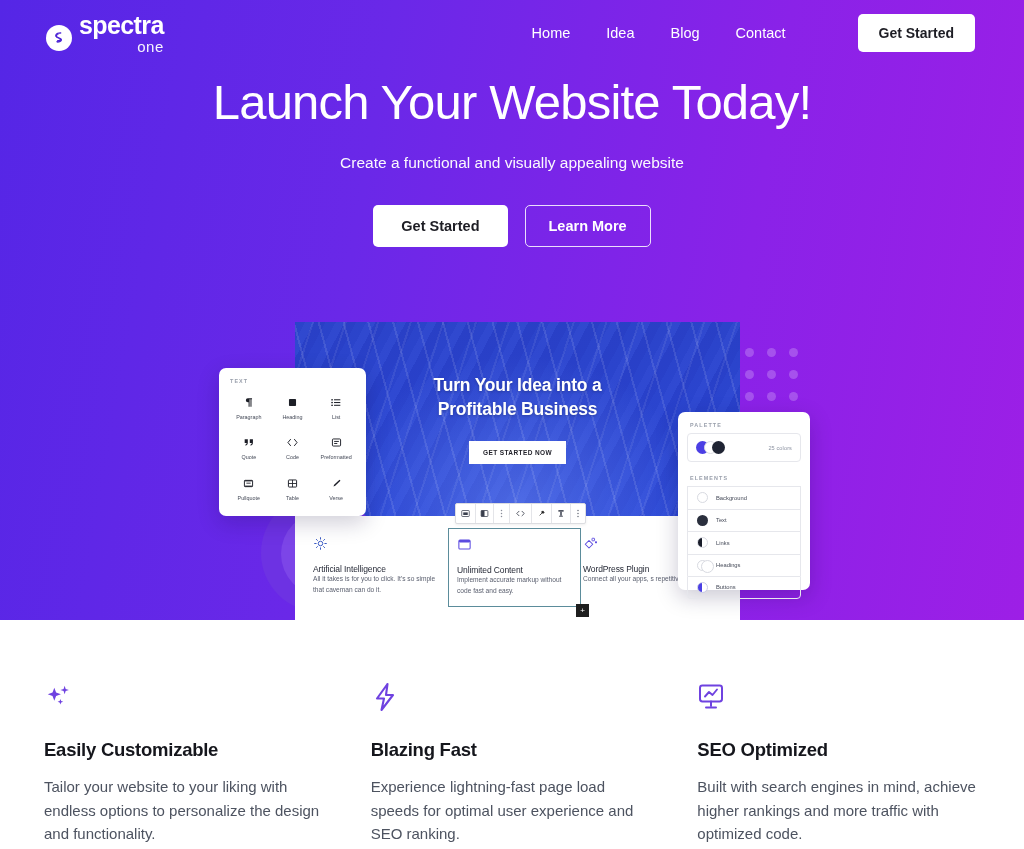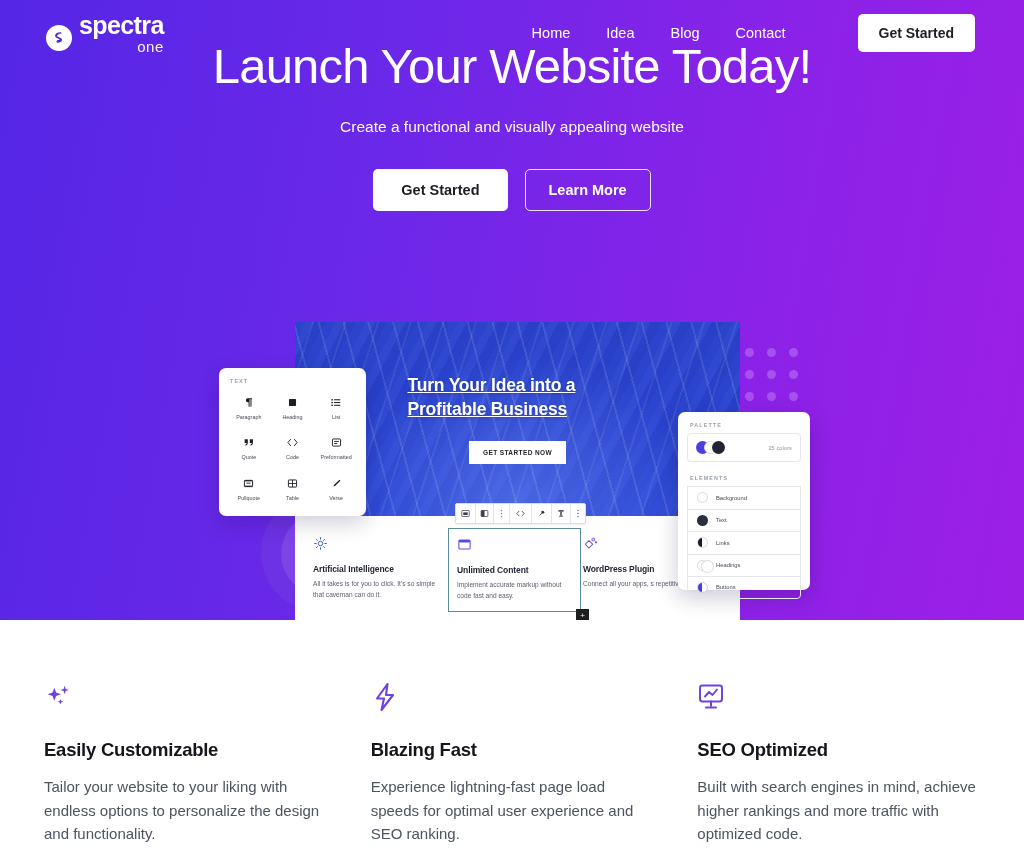--- a/index.html
+++ b/index.html
@@ -62,21 +62,21 @@
     margin-left: 36px;
     background: #ffffff; color: #1d1d24;
     font-size: 14px; font-weight: 600;
     border: none; border-radius: 5px;
     padding: 11px 21px;
     cursor: pointer; white-space: nowrap;
     font-family: "Liberation Sans", sans-serif;
   }
 
   
-  .hero-copy { position: relative; z-index: 20; text-align: center; padding-top: 38px; }
+  .hero-copy { position: relative; z-index: 20; text-align: center; padding-top: 74px; }
   .hero-title {
     color: #ffffff; font-size: 49px; font-weight: 400;
     letter-spacing: -0.8px; line-height: 1.15;
   }
   .hero-sub {
     color: #ffffff; font-size: 15.5px; font-weight: 400;
     margin-top: 24px; opacity: .97;
   }
   .hero-btns {
     margin-top: 33px;
@@ -132,24 +132,23 @@
   .mock-hero::before {
     content: ""; position: absolute; inset: 0;
     background:
       repeating-linear-gradient(75deg, rgba(255,255,255,.10) 0 2px, transparent 2px 24px),
       repeating-linear-gradient(-72deg, rgba(255,255,255,.07) 0 2px, transparent 2px 31px),
       radial-gradient(ellipse at 50% 95%, rgba(140,170,255,.35), transparent 58%);
   }
   .mock-hero-title {
     position: relative; z-index: 2;
     color: #ffffff; font-size: 17.5px; font-weight: 700;
-    line-height: 1.32; letter-spacing: -.2px;
+    text-align: center; line-height: 1.32; letter-spacing: -.2px;
     text-shadow: 0 1px 3px rgba(0,0,0,.25);
     width: 220px;
-    text-decoration: underline;
   }
   .mock-hero-btn {
     position: relative; z-index: 2;
     margin-top: 20px;
     background: #ffffff; color: #23232b;
     font-size: 6.5px; font-weight: 700; letter-spacing: .4px;
     border: none; padding: 8px 14px; cursor: pointer;
     font-family: "Liberation Sans", sans-serif;
   }
 
@@ -189,22 +188,22 @@
 
   .mock-cards { display: flex; gap: 10px; }
   .mcard { width: 133px; position: relative; }
   .mcard.sel {
     border: 1px solid #5b8c9b;
     padding: 8px 8px 10px 8px;
     margin: -8px -8px 0 -8px;
   }
   .mcard-icon { margin-bottom: 9px; }
   .mcard-title {
-    font-size: 8.5px; font-weight: 700; color: #1f2330;
-    margin-bottom: 5px; letter-spacing: -.1px;
+    font-size: 8.5px; font-weight: 400; color: #1f2330;
+    letter-spacing: -.1px;
   }
   .mcard-desc {
     font-size: 6.6px; color: #5c6170; line-height: 1.62;
   }
   .mcard-plus {
     position: absolute; right: -9px; bottom: -11px;
     width: 13px; height: 13px; background: #1e1e1e;
     display: flex; align-items: center; justify-content: center;
     color: #fff; font-size: 8px; line-height: 1;
   }

